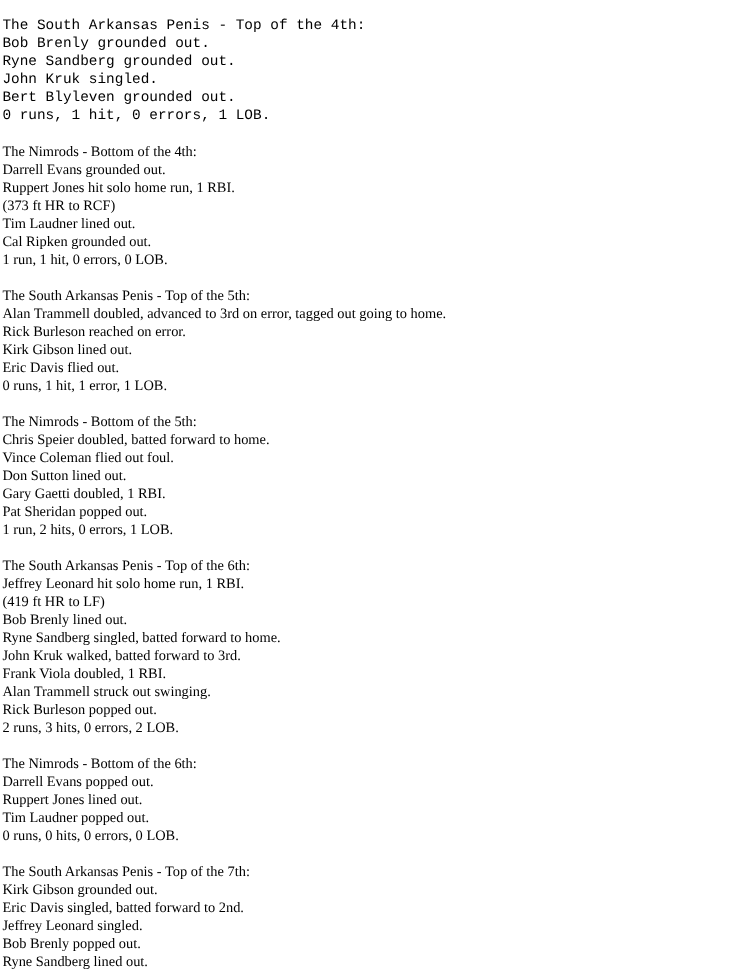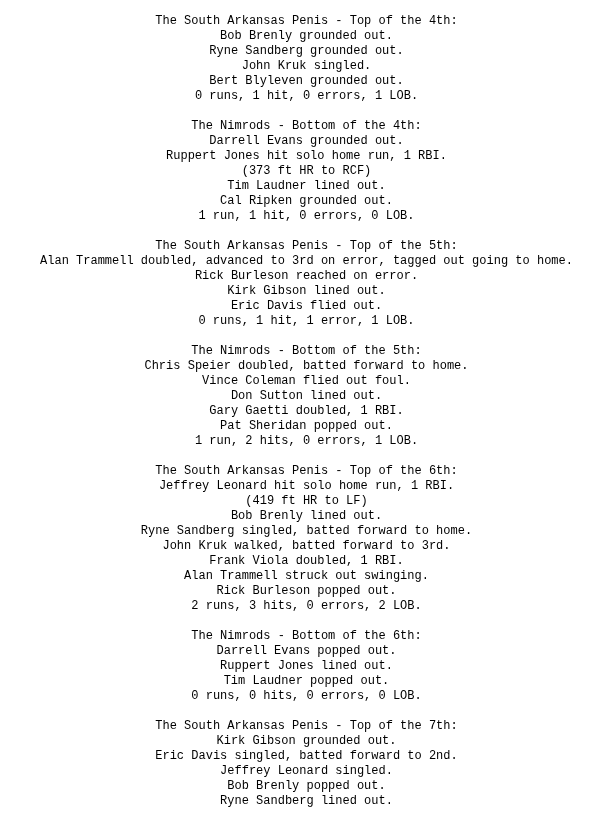--- a/index.html
+++ b/index.html
@@ -15,23 +15,23 @@
     font-size: 12px;
     line-height: 15px;
     color: #000000;
   }
   #game-log {
     padding: 14px 0 0 2px;
     white-space: pre;
   }
   .inning-block + .inning-block {
     margin-top: 15px; 
+    font-family: Liberation Serif, serif;
   }
   .line {
     height: 15px;
     white-space: pre;
-    text-align: center;
   }
 </style>
 </head>
 <body>
 
 <main id="game-log"><section class="inning-block"><div class="line">The South Arkansas Penis - Top of the 4th:</div><div class="line">Bob Brenly grounded out.</div><div class="line">Ryne Sandberg grounded out.</div><div class="line">John Kruk singled.</div><div class="line">Bert Blyleven grounded out.</div><div class="line">0 runs, 1 hit, 0 errors, 1 LOB.</div></section><section class="inning-block"><div class="line">The Nimrods - Bottom of the 4th:</div><div class="line">Darrell Evans grounded out.</div><div class="line">Ruppert Jones hit solo home run, 1 RBI.</div><div class="line">(373 ft HR to RCF)</div><div class="line">Tim Laudner lined out.</div><div class="line">Cal Ripken grounded out.</div><div class="line">1 run, 1 hit, 0 errors, 0 LOB.</div></section><section class="inning-block"><div class="line">The South Arkansas Penis - Top of the 5th:</div><div class="line">Alan Trammell doubled, advanced to 3rd on error, tagged out going to home.</div><div class="line">Rick Burleson reached on error.</div><div class="line">Kirk Gibson lined out.</div><div class="line">Eric Davis flied out.</div><div class="line">0 runs, 1 hit, 1 error, 1 LOB.</div></section><section class="inning-block"><div class="line">The Nimrods - Bottom of the 5th:</div><div class="line">Chris Speier doubled, batted forward to home.</div><div class="line">Vince Coleman flied out foul.</div><div class="line">Don Sutton lined out.</div><div class="line">Gary Gaetti doubled, 1 RBI.</div><div class="line">Pat Sheridan popped out.</div><div class="line">1 run, 2 hits, 0 errors, 1 LOB.</div></section><section class="inning-block"><div class="line">The South Arkansas Penis - Top of the 6th:</div><div class="line">Jeffrey Leonard hit solo home run, 1 RBI.</div><div class="line">(419 ft HR to LF)</div><div class="line">Bob Brenly lined out.</div><div class="line">Ryne Sandberg singled, batted forward to home.</div><div class="line">John Kruk walked, batted forward to 3rd.</div><div class="line">Frank Viola doubled, 1 RBI.</div><div class="line">Alan Trammell struck out swinging.</div><div class="line">Rick Burleson popped out.</div><div class="line">2 runs, 3 hits, 0 errors, 2 LOB.</div></section><section class="inning-block"><div class="line">The Nimrods - Bottom of the 6th:</div><div class="line">Darrell Evans popped out.</div><div class="line">Ruppert Jones lined out.</div><div class="line">Tim Laudner popped out.</div><div class="line">0 runs, 0 hits, 0 errors, 0 LOB.</div></section><section class="inning-block"><div class="line">The South Arkansas Penis - Top of the 7th:</div><div class="line">Kirk Gibson grounded out.</div><div class="line">Eric Davis singled, batted forward to 2nd.</div><div class="line">Jeffrey Leonard singled.</div><div class="line">Bob Brenly popped out.</div><div class="line">Ryne Sandberg lined out.</div></section></main>
 
 </body></html>

